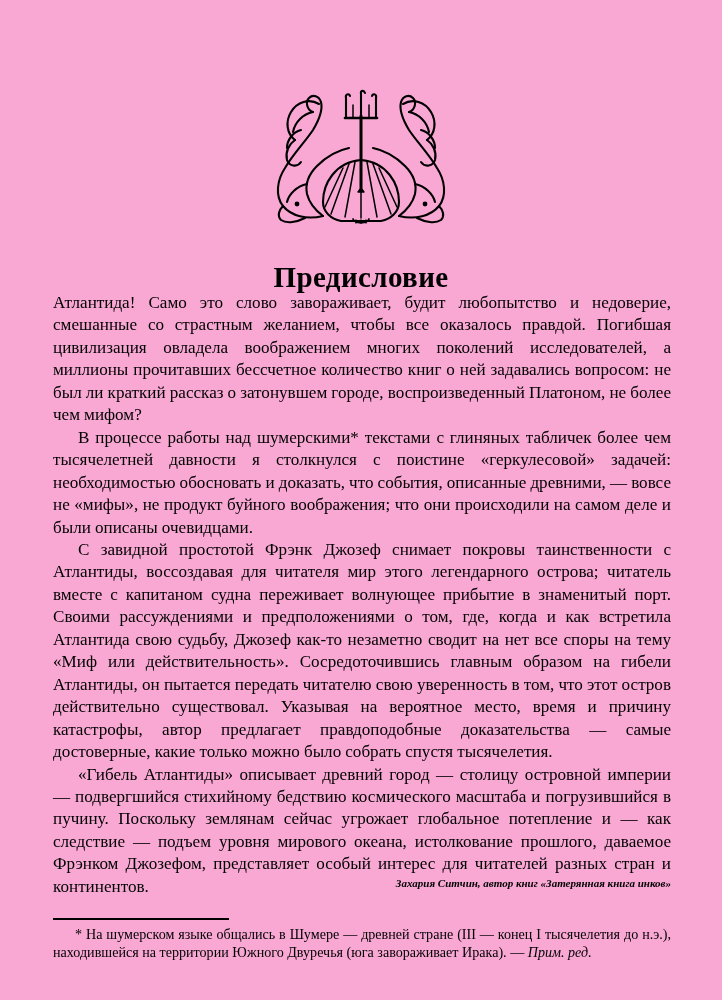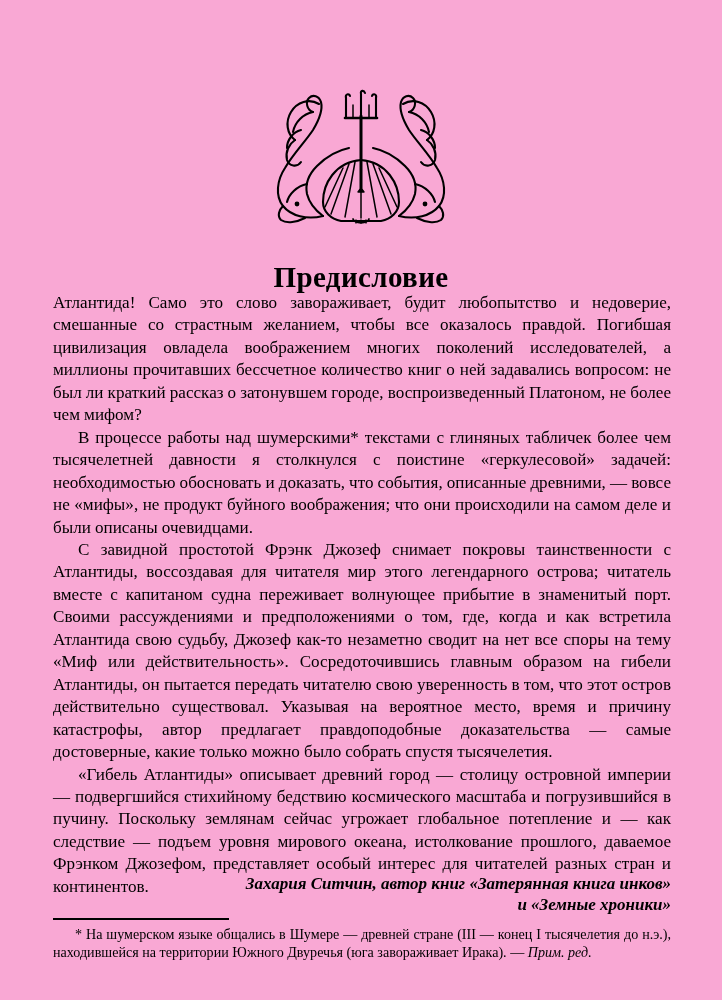--- a/index.html
+++ b/index.html
@@ -70,21 +70,21 @@
   .para .it {
   }
 
   
   .signature {
     position: absolute;
     left: 53px;
     top: 873px;
     width: 618px;
     text-align: right;
-    font-size: 17px;
+    font-size: 11px;
     font-weight: bold;
     font-style: italic;
     line-height: 21px;
   }
   .signature .sig-line {
     display: block;
   }
 
   
   .footnote-rule {
@@ -197,20 +197,19 @@
 
   <div class="body-block">
     <p class="para first">Атлантида! Само это слово завораживает, будит любопытство и недоверие, смешанные со страстным желанием, чтобы все оказалось правдой. Погибшая цивилизация овладела воображением многих поколений исследователей, а миллионы прочитавших бессчетное количество книг о ней задавались вопросом: не был ли краткий рассказ о затонувшем городе, воспроизведенный Платоном, не более чем мифом?</p>
     <p class="para">В процессе работы над шумерскими* текстами с глиняных табличек более чем тысячелетней давности я столкнулся с поистине «геркулесовой» задачей: необходимостью обосновать и доказать, что события, описанные древними, — вовсе не «мифы», не продукт буйного воображения; что они происходили на самом деле и были описаны очевидцами.</p>
     <p class="para"><span>С завидной простотой Фрэнк Джозеф снимает покровы таинственности с Атлантиды, воссоздавая для читателя мир этого легендарного острова; читатель вместе с капитаном судна переживает волнующее прибытие в знаменитый порт. Своими рассуждениями и предположениями о том, где, когда и как встретила Атлантида свою судьбу, Джозеф как-то незаметно сводит на нет все споры на тему «Миф или действительность». Сосредоточившись главным образом на </span><span class="it">гибели</span><span> Атлантиды, он пытается передать читателю свою уверенность в том, что этот остров действительно существовал. Указывая на вероятное место, время и причину катастрофы, автор предлагает правдоподобные доказательства — самые достоверные, какие только можно было собрать спустя тысячелетия.</span></p>
     <p class="para">«Гибель Атлантиды» описывает древний город — столицу островной империи — подвергшийся стихийному бедствию космического масштаба и погрузившийся в пучину. Поскольку землянам сейчас угрожает глобальное потепление и — как следствие — подъем уровня мирового океана, истолкование прошлого, даваемое Фрэнком Джозефом, представляет особый интерес для читателей разных стран и континентов.</p>
   </div>
 
   <div class="signature">
     <span class="sig-line">Захария Ситчин, автор книг «Затерянная книга инков»</span>
-    <span class="sig-line">и «Земные хроники»</span>
   </div>
 
   <div class="footnote-rule"></div>
 
   <div class="footnote"><span class="star">*</span><span> На шумерском языке общались в Шумере — древней стране (III — конец I тысячелетия до н.э.), находившейся на территории Южного Двуречья (юга завораживает Ирака). — </span><span class="it">Прим. ред.</span><span></span></div>
 
 </div>
 
 </body></html>

